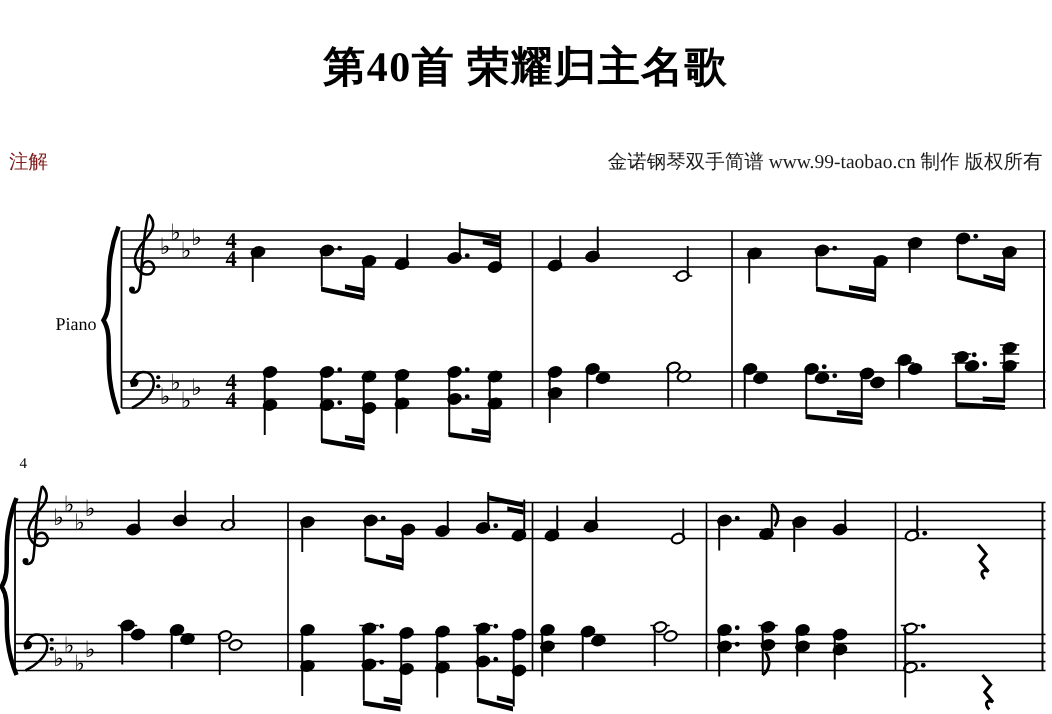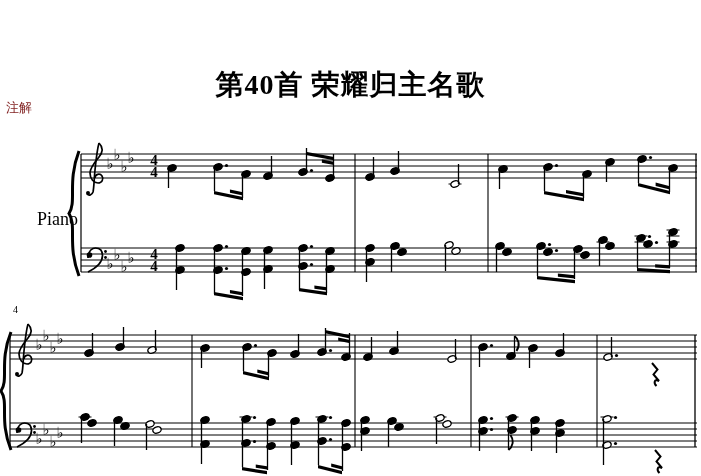--- a/index.html
+++ b/index.html
@@ -1,31 +1,32 @@
 <!DOCTYPE html>
 <html><head>
 <meta charset="utf-8">
 <style>
   html,body{margin:0;padding:0;background:#fff;}
   .page{position:relative;width:701px;height:476px;background:#fff;overflow:hidden;
         font-family:"Liberation Serif","DejaVu Serif",serif;color:#000;}
   .title{position:absolute;left:0;right:0;top:26px;text-align:center;
-         font-size:28px;font-weight:bold;letter-spacing:1px;margin-top:40px;}
+         font-size:28px;font-weight:bold;letter-spacing:1px;}
   .annotation{position:absolute;left:6px;top:99px;font-size:13px;color:#7f1d1d;}
   .credit{position:absolute;right:6px;top:99px;font-size:13px;color:#1a1a1a;}
-  .piano-label{position:absolute;left:37px;top:209px;font-size:18px;}
+  .piano-label{position:absolute;left:37px;top:209px;font-size:12px;}
   .measure-num{position:absolute;left:13px;top:304px;font-size:10px;}
   svg.score{position:absolute;left:0;top:0;}
 </style>
 </head>
 <body>
 
 <div class="page">
   <div class="title">第40首 荣耀归主名歌</div>
   <div class="annotation">注解</div>
+  <div class="credit">金诺钢琴双手简谱 www.99-taobao.cn 制作 版权所有</div>
   <svg class="score" width="701" height="476" viewBox="0 0 701 476">
       <g>
         <path d="M79 151 C67 182.25 77 201 69 213.5 C77 226 67 244.75 79 276" fill="none" stroke="#000000" stroke-width="3"></path>
         <line x1="81" y1="154" x2="81" y2="272" stroke="#000000" stroke-width="1.2"></line>
         <line x1="355" y1="154" x2="355" y2="272" stroke="#000000" stroke-width="1.1"></line>
         <line x1="488" y1="154" x2="488" y2="272" stroke="#000000" stroke-width="1.1"></line>
         <line x1="696" y1="154" x2="696" y2="272" stroke="#000000" stroke-width="1.3"></line>
         <g>
           <line x1="81" y1="154" x2="697" y2="154" stroke="#000000" stroke-width="1"></line>
           <line x1="81" y1="160" x2="697" y2="160" stroke="#000000" stroke-width="1"></line>

